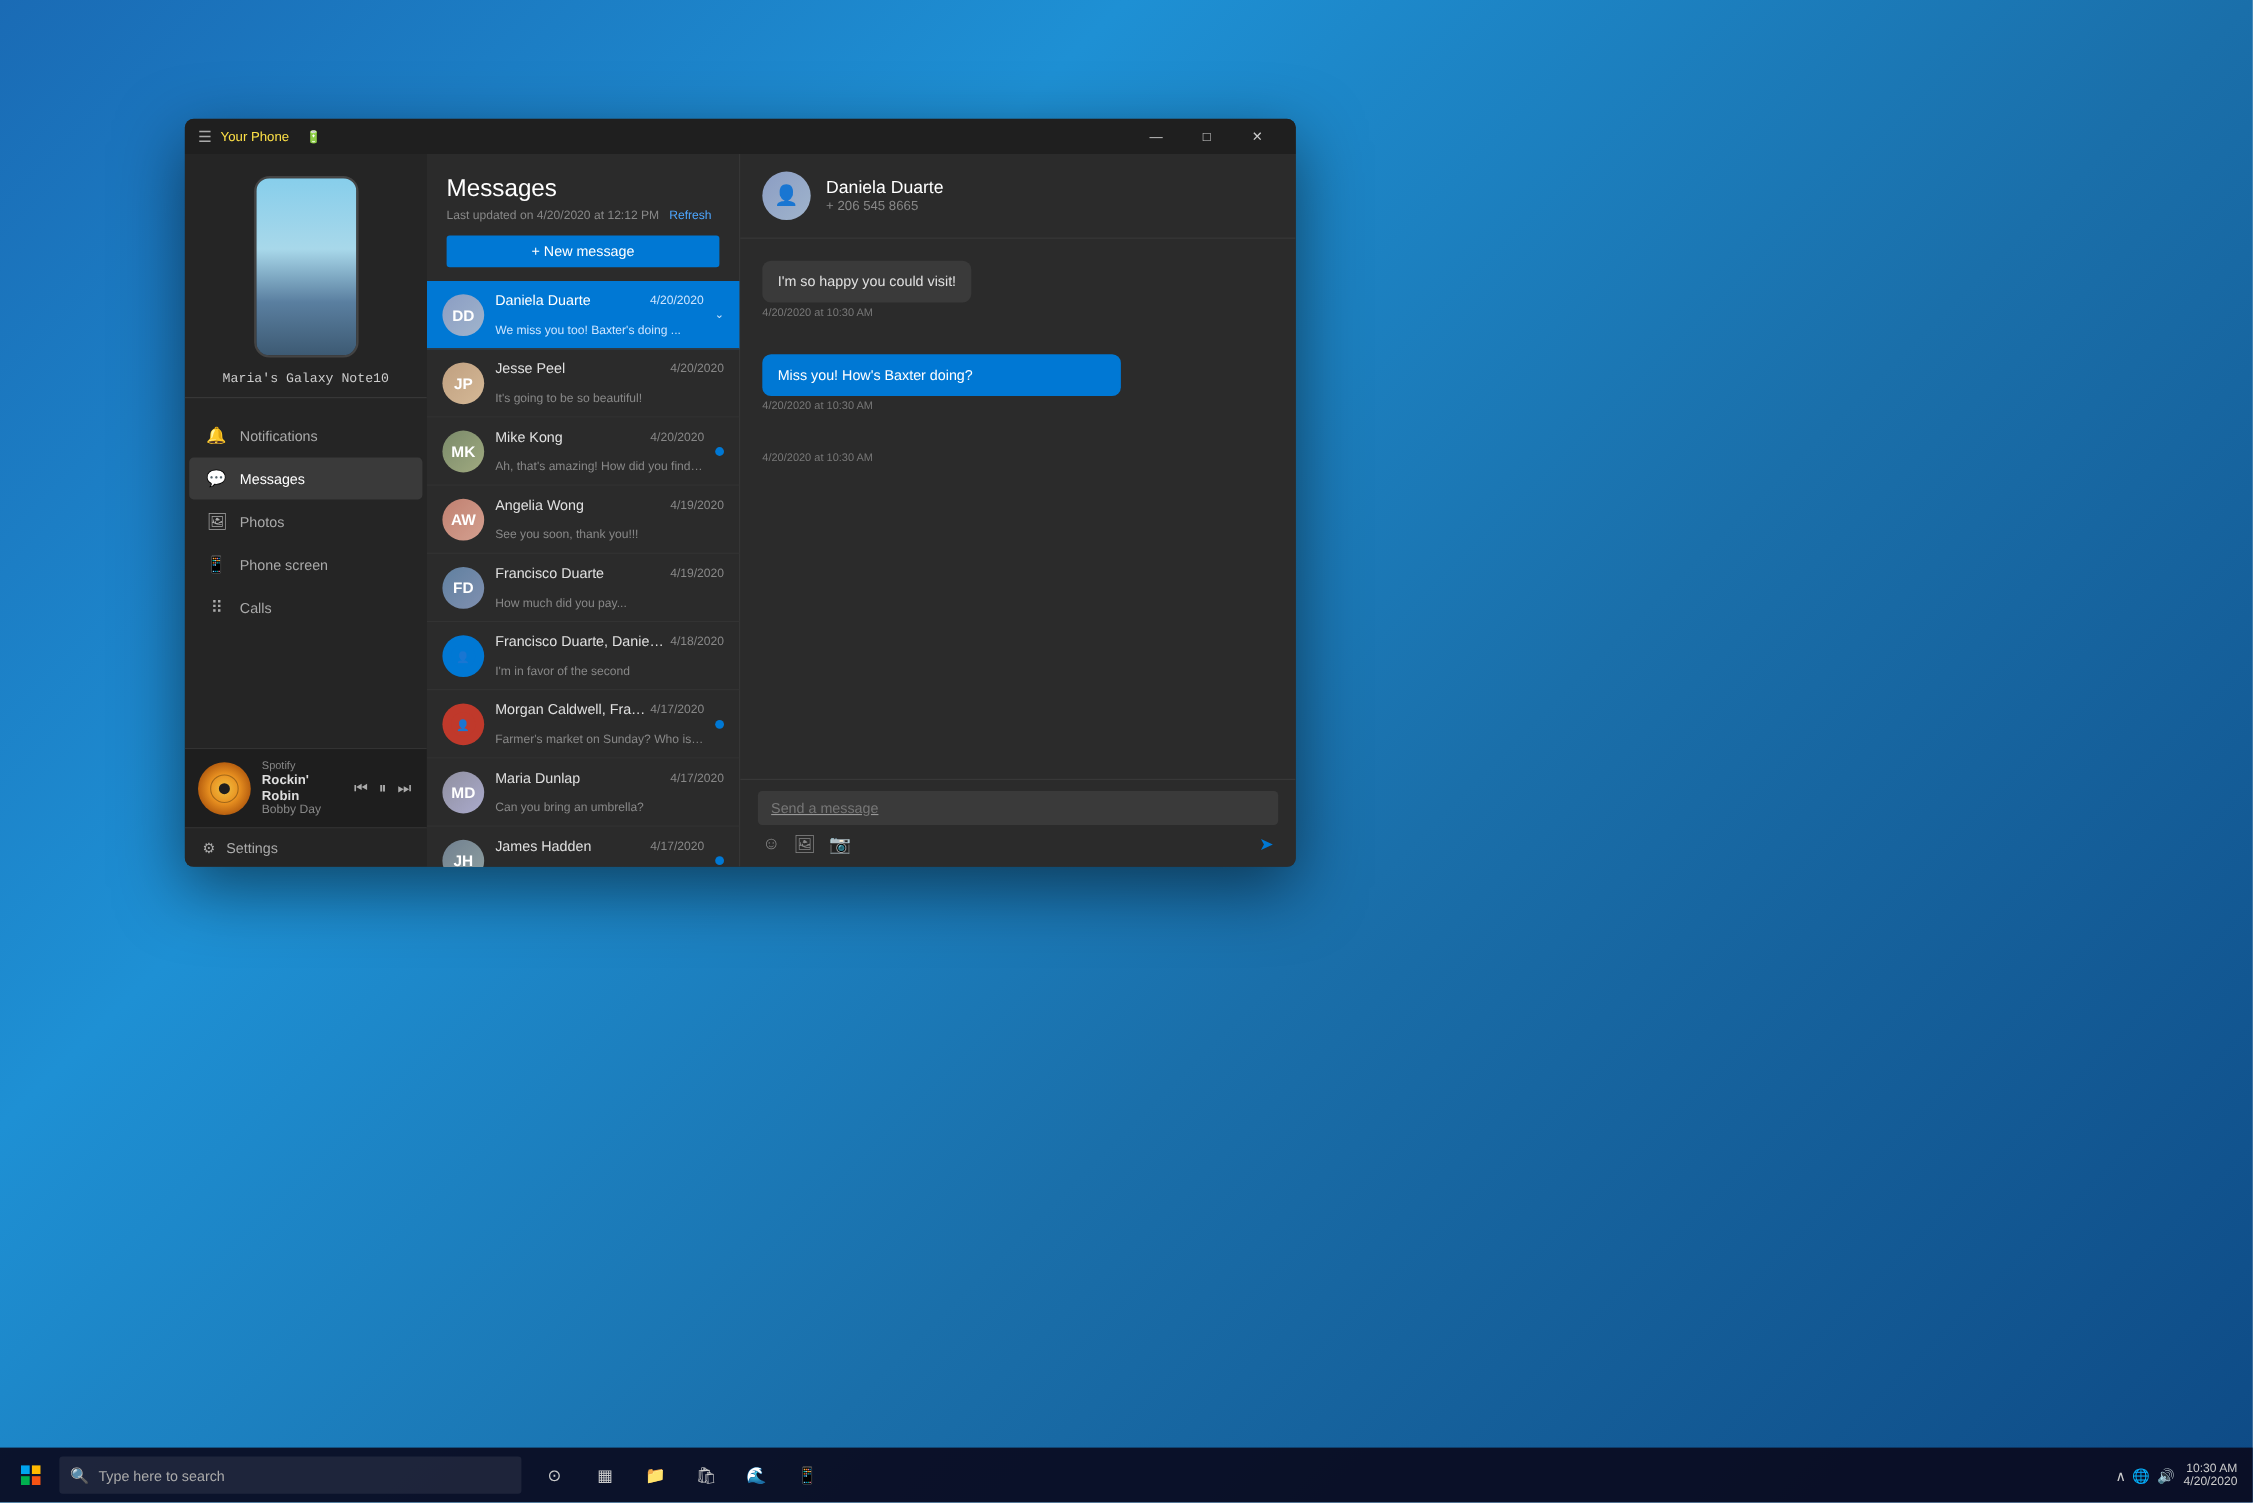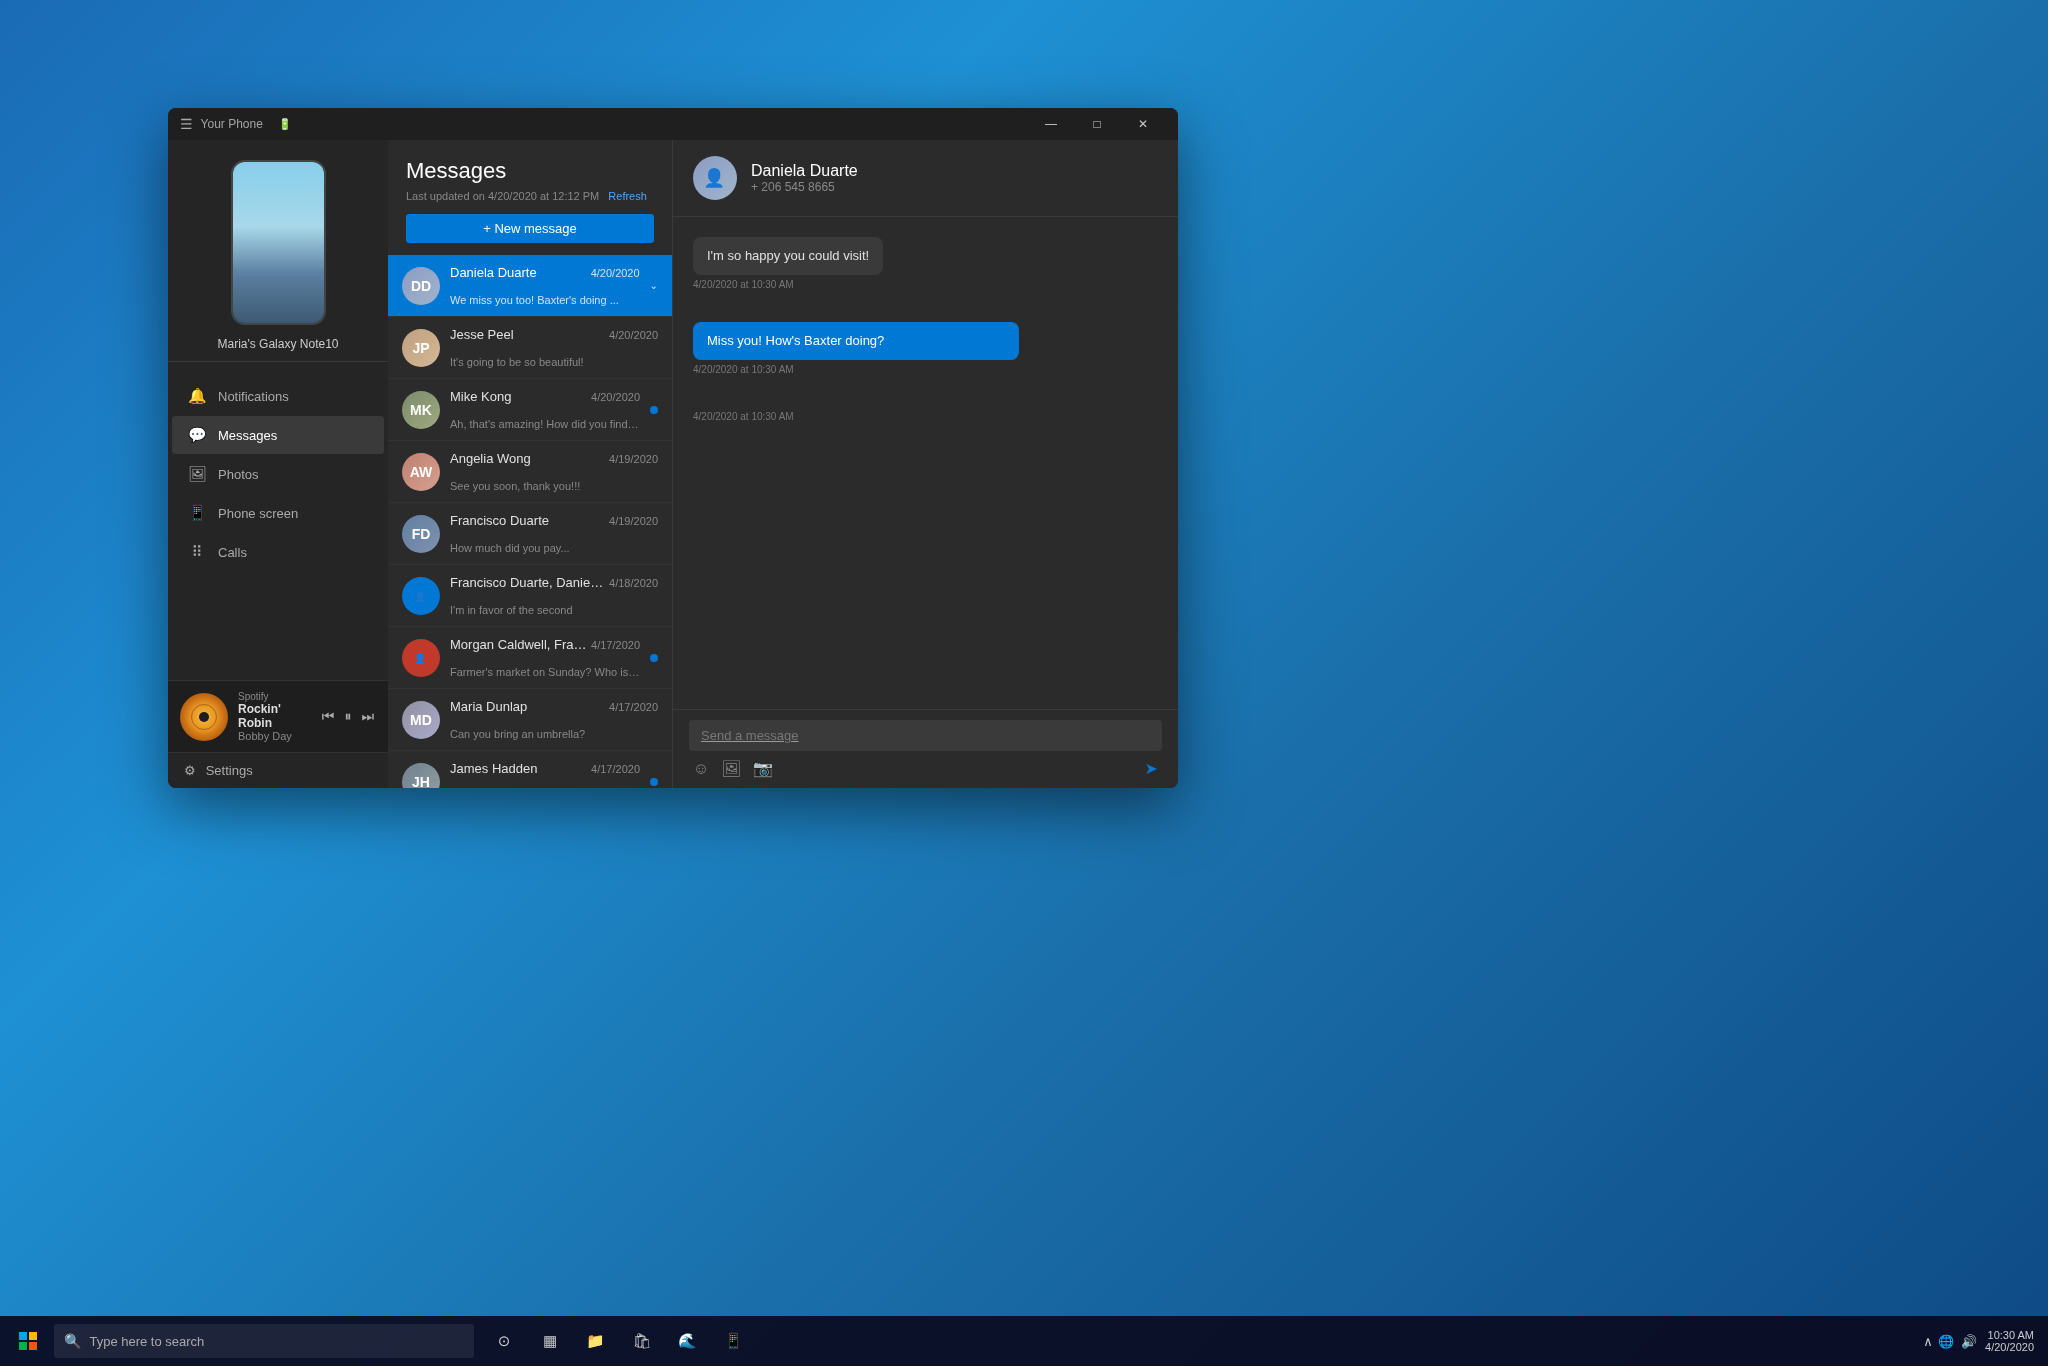--- a/index.html
+++ b/index.html
@@ -40,21 +40,21 @@
       display: flex;
       align-items: center;
       gap: 8px;
       flex: 1;
     }
     .hamburger-icon {
       color: #aaa;
       font-size: 14px;
     }
     .title-bar-title {
-      color: #a3a3a3;
+      color: #fde047;
       font-size: 12px;
     }
     .title-bar-battery {
       color: #aaa;
       font-size: 11px;
       margin-left: 8px;
     }
     .title-bar-controls {
       display: flex;
       gap: 0;
@@ -84,20 +84,21 @@
       display: flex;
       flex-direction: column;
       flex-shrink: 0;
     }
     .sidebar-phone-area {
       flex: 1;
       display: flex;
       flex-direction: column;
       align-items: center;
       padding-top: 20px;
+      font-family: Liberation Mono, monospace;
     }
     .phone-image-container {
       width: 95px;
       height: 165px;
       background: #1a1a2e;
       border-radius: 14px;
       border: 2px solid #444;
       overflow: hidden;
       position: relative;
       margin-bottom: 12px;

